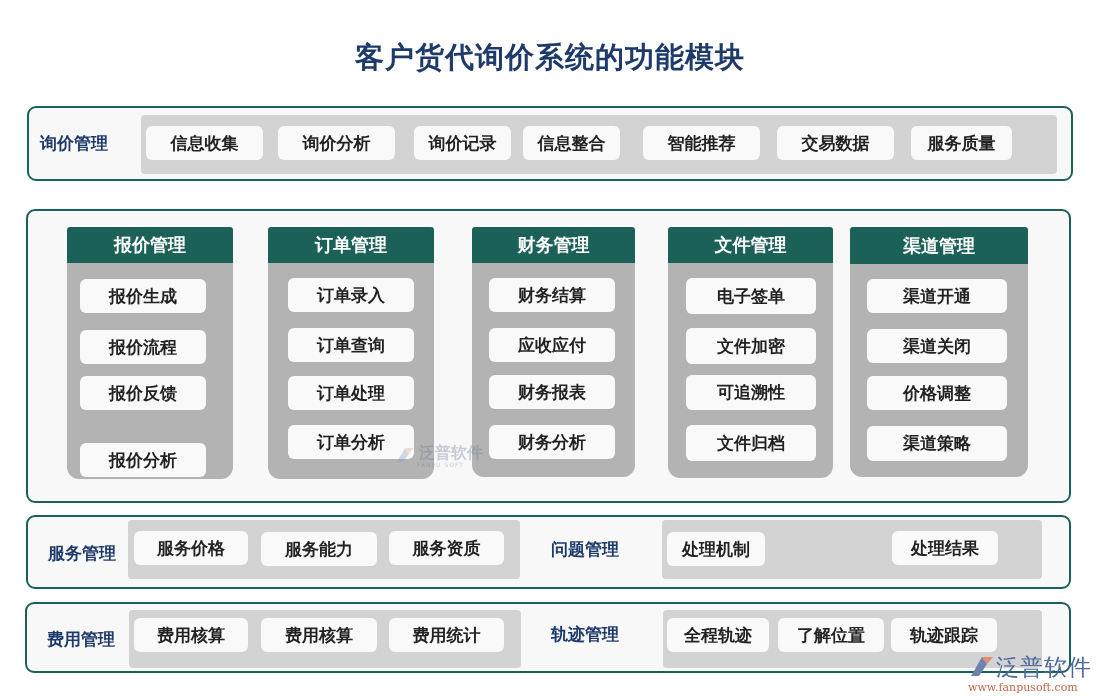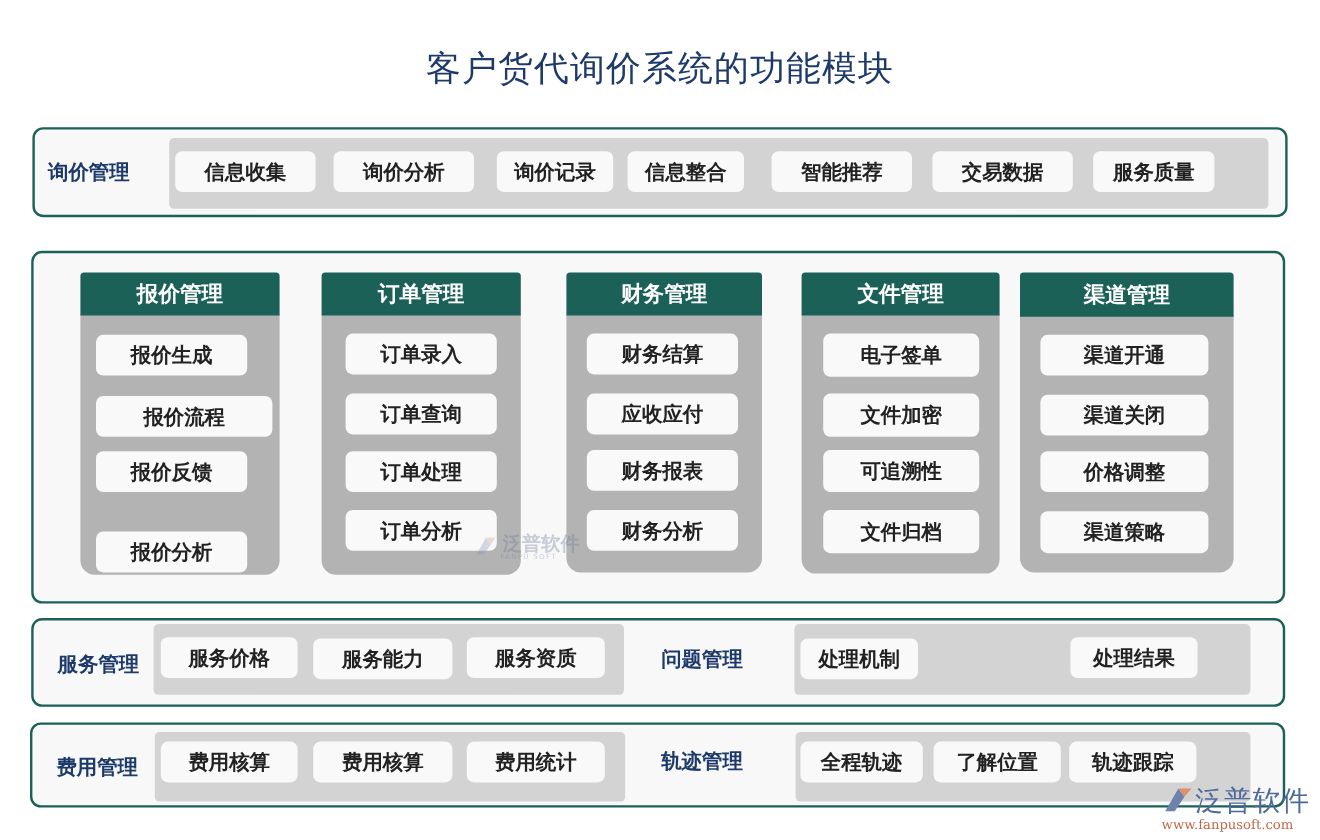--- a/index.html
+++ b/index.html
@@ -1,21 +1,21 @@
 <!DOCTYPE html>
 <html><head>
 <meta charset="utf-8">
 <style>
   * { box-sizing: border-box; margin: 0; padding: 0; }
   html, body { width: 1100px; height: 700px; background: #ffffff; overflow: hidden; }
   body { position: relative; font-family: "DejaVu Sans", "Liberation Sans", sans-serif; color: #222; }
 
   .title {
     position: absolute; left: 0; top: 38px; width: 1100px; text-align: center;
-    font-size: 29px; font-weight: normal; color: #1e3a6b; letter-spacing: 1px;
+    font-size: 29px; font-weight: bold; color: #1e3a6b; letter-spacing: 1px;
   }
 
   .panel {
     position: absolute; background: #f8f8f8; border: 2px solid #1b6158; border-radius: 9px;
   }
   .band { position: absolute; background: #d3d3d4; border-radius: 4px; }
   .chip {
     position: absolute; background: #f9f9f9; border-radius: 6px;
     font-size: 17px; font-weight: bold; color: #222;
     display: flex; align-items: center; justify-content: center; white-space: nowrap;
@@ -55,21 +55,21 @@
   <div class="chip" style="left:614px;top:18px;width:117px;height:34px;">智能推荐</div>
   <div class="chip" style="left:748px;top:18px;width:117px;height:34px;">交易数据</div>
   <div class="chip" style="left:882px;top:18px;width:101px;height:34px;">服务质量</div>
 </div>
 
 <div class="panel" style="left:26px;top:209px;width:1045px;height:294px;"></div>
 
 <div class="col-body" style="left:67px;top:262px;width:166px;height:217px;"></div>
 <div class="col-head" style="left:67px;top:227px;width:166px;height:36px;">报价管理</div>
 <div class="chip" style="left:80px;top:279px;width:126px;height:34px;">报价生成</div>
-<div class="chip" style="left:80px;top:330px;width:147px;height:34px;">报价流程</div>
+<div class="chip" style="left:80px;top:330px;width:126px;height:34px;">报价流程</div>
 <div class="chip" style="left:80px;top:376px;width:126px;height:34px;">报价反馈</div>
 <div class="chip" style="left:80px;top:443px;width:126px;height:34px;">报价分析</div>
 
 <div class="col-body" style="left:268px;top:262px;width:166px;height:217px;"></div>
 <div class="col-head" style="left:268px;top:227px;width:166px;height:36px;">订单管理</div>
 <div class="chip" style="left:288px;top:278px;width:126px;height:34px;">订单录入</div>
 <div class="chip" style="left:288px;top:328px;width:126px;height:34px;">订单查询</div>
 <div class="chip" style="left:288px;top:376px;width:126px;height:34px;">订单处理</div>
 <div class="chip" style="left:288px;top:425px;width:126px;height:34px;">订单分析</div>
 

